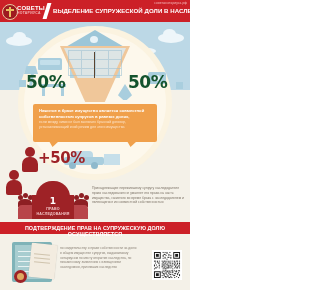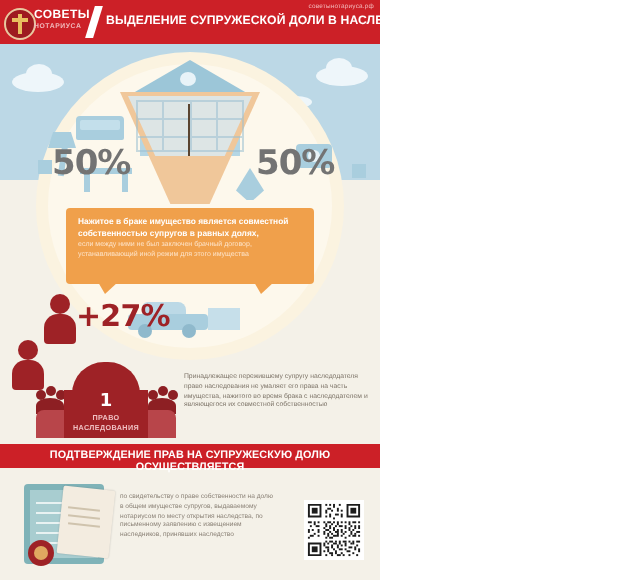--- a/index.html
+++ b/index.html
@@ -77,21 +77,21 @@
           background:#f0c79a;clip-path:polygon(0 0,100% 0,64% 100%,36% 100%);}
   .funnel-glass{position:absolute;left:64px;top:48px;width:62px;height:30px;
                 background:#d9eaf2;opacity:.85;
                 clip-path:polygon(0 0,100% 0,78% 100%,22% 100%);}
   .funnel-grid{position:absolute;left:68px;top:50px;width:54px;height:26px;opacity:.55;}
   .fg-v{position:absolute;top:0;width:1px;height:26px;background:#9cc0d2;}
   .fg-h{position:absolute;left:0;width:54px;height:1px;background:#9cc0d2;}
   .fnl-line{position:absolute;left:94px;top:52px;width:1.2px;height:26px;background:#5a4430;}
 
   
-  .pct{position:absolute;font-size:17px;font-weight:bold;color:#737373;letter-spacing:-.5px;
+  .pct{position:absolute;font-size:17px;font-weight:bold;color:#14532d;letter-spacing:-.5px;
        font-family:"DejaVu Sans",sans-serif;}
   .pct-l{left:26px;top:72px;}
   .pct-r{left:128px;top:72px;}
   .pct-sq{position:absolute;width:7px;height:7px;background:#a9cede;}
   .sq-l{left:19px;top:80px;}
   .sq-r{left:176px;top:82px;}
 
   
   .callout{position:absolute;left:33px;top:104px;width:124px;height:38px;background:#f0a04b;
            border-radius:2px;padding:4px 6px;box-sizing:border-box;}
@@ -249,21 +249,21 @@
     <div class="car-b"></div>
     <div class="car-tr"></div>
     <div class="car-w1"></div>
     <div class="car-w2"></div>
   </div>
 
   <div class="person">
     <div class="p-head"></div>
     <div class="p-body"></div>
   </div>
-  <div class="plus50">+27%</div>
+  <div class="plus50">+50%</div>
   <div class="person person2">
     <div class="p-head"></div>
     <div class="p-body"></div>
   </div>
 
   <div class="podium">
     <div class="crowd" style="left:0;top:18px;width:14px;height:8px;">
       <i style="left:0;top:-4px"></i>
         <i style="left:5px;top:-6px"></i>
         <i style="left:10px;top:-4px"></i>

